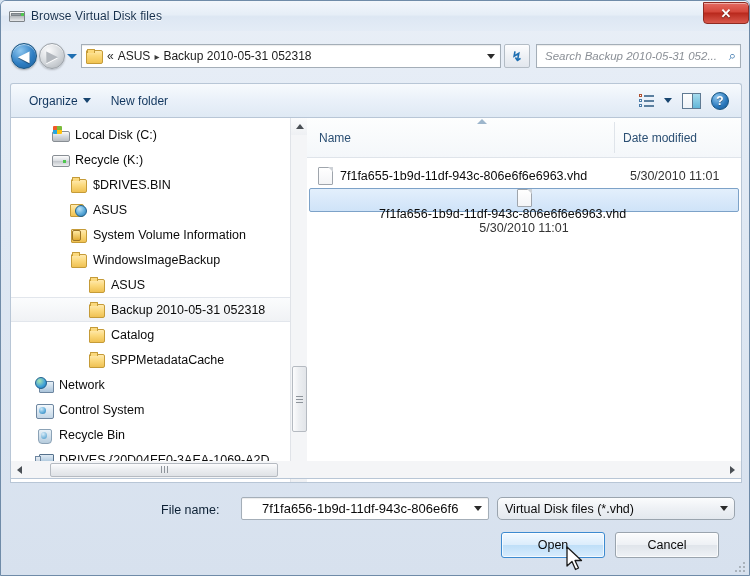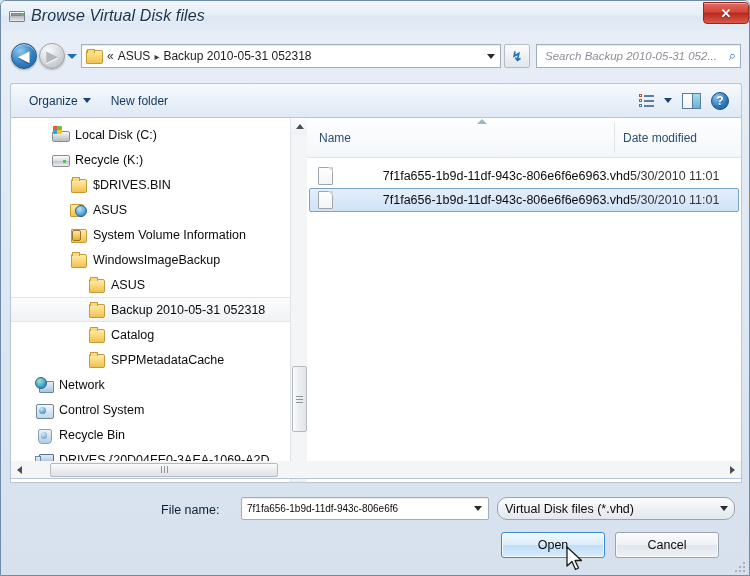--- a/index.html
+++ b/index.html
@@ -36,23 +36,22 @@
   }
   .title-icon .slot {
     position: absolute; left: 2px; top: 5px; width: 10px; height: 3px;
     background: #9aa0a6; border: 1px solid #7d8388;
   }
   .title-icon .led {
     position: absolute; right: 1px; top: 5px; width: 3px; height: 3px;
     background: #4ec64e;
   }
   .title-text {
-    font-size: 16px; color: #16304d; letter-spacing: .1px;
+    font-size: 12px; color: #16304d; letter-spacing: .1px;
     text-shadow: 0 1px 0 rgba(255,255,255,.85);
-    font-style: italic;
   }
   .close-btn {
     position: absolute; right: 2px; top: 1px; width: 46px; height: 22px;
     background: linear-gradient(to bottom, #e36b62 0%, #d4463a 45%, #b8281c 50%, #d9584c 100%);
     border: 1px solid #8f2b22; border-radius: 0 4px 4px 4px;
     display: flex; align-items: center; justify-content: center;
     box-shadow: inset 0 1px 0 rgba(255,255,255,.45);
   }
   .close-btn .x {
     color: #fff; font-size: 13px; font-weight: bold;
@@ -362,25 +361,26 @@
     height: 100%; display: flex; align-items: center;
   }
   .sort-ind {
     position: absolute; left: 170px; top: 1px;
     width: 0; height: 0; border-left: 5px solid transparent;
     border-right: 5px solid transparent; border-bottom: 5px solid #9db6cc;
   }
   .rows { padding-top: 6px; }
   .frow {
     height: 24px; display: flex; align-items: center;
-    margin: 0 2px; border: 1px solid transparent; border-radius: 2px; text-align: right;
+    margin: 0 2px; border: 1px solid transparent; border-radius: 2px;
   }
   .frow.selected {
     background: linear-gradient(to bottom, #e3effc 0%, #cfe3f8 100%);
     border: 1px solid #7da2c8;
+    flex-direction: column;
   }
   .file-ic {
     width: 15px; height: 18px; margin-left: 8px; margin-right: 7px; flex: 0 0 auto;
     background: linear-gradient(to bottom, #ffffff, #f3f4f6);
     border: 1px solid #9fa5ac; border-radius: 1px; position: relative;
   }
   .file-ic::after {
     content: ""; position: absolute; right: -1px; top: -1px;
     width: 0; height: 0; border-left: 5px solid transparent; border-top: 5px solid #cdd1d6;
   }
@@ -420,31 +420,31 @@
   .fn-label {
     position: absolute; left: 160px; top: 502px; font-size: 12.5px; color: #0b1f33;
   }
   .fn-input {
     position: absolute; left: 240px; top: 496px; width: 248px; height: 23px;
     background: #fff; border: 1px solid #a4aeb8; border-radius: 2px;
     display: flex; align-items: center;
     box-shadow: inset 0 1px 1px rgba(0,0,0,.08);
   }
   .fn-value {
-    flex: 1 1 auto; font-size: 10px; color: #0b0b0b;
-    padding-left: 5px; white-space: nowrap; overflow: hidden;
+    flex: 1 1 auto; font-size: 13px; color: #0b0b0b;
+    padding-left: 20px; white-space: nowrap; overflow: hidden;
   }
   .fn-drop {
     width: 20px; height: 21px; flex: 0 0 auto;
     display: flex; align-items: center; justify-content: center;
   }
   .filter-combo {
     position: absolute; left: 496px; top: 496px; width: 238px; height: 23px;
     background: linear-gradient(to bottom, #fbfcfd 0%, #eef1f5 48%, #e3e8ee 100%);
-    border: 1px solid #9aa4ae; border-radius: 10px;
+    border: 1px solid #9aa4ae; border-radius: 5px;
     display: flex; align-items: center;
   }
   .filter-value { flex: 1 1 auto; font-size: 12.5px; color: #0b0b0b; padding-left: 7px; }
   .btn {
     position: absolute; top: 531px; width: 104px; height: 26px;
     border-radius: 3px; display: flex; align-items: center; justify-content: center;
     font-size: 12.5px; color: #0b0b0b;
   }
   .btn.open {
     left: 500px;

